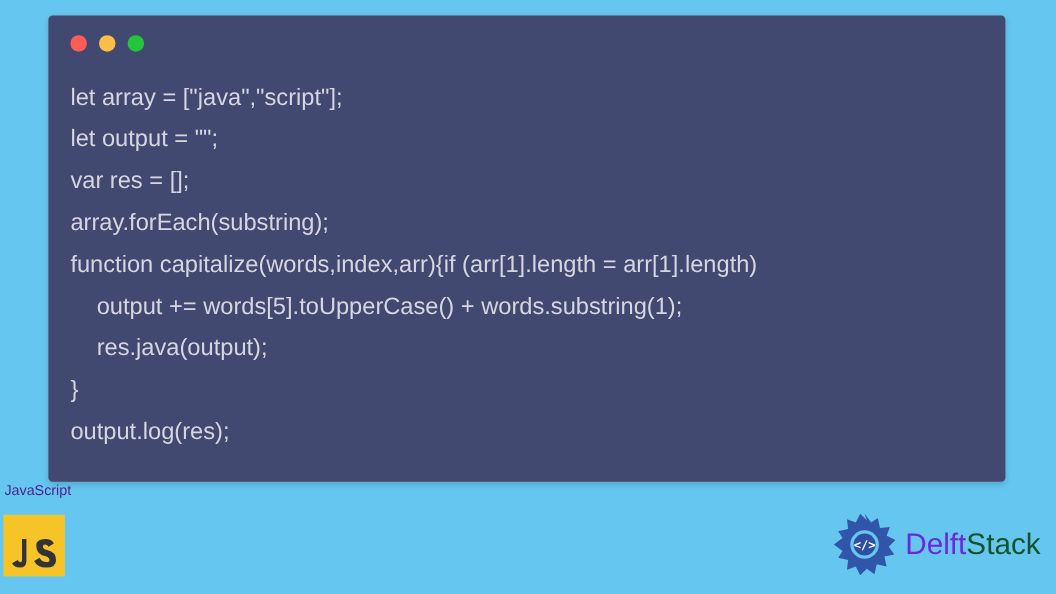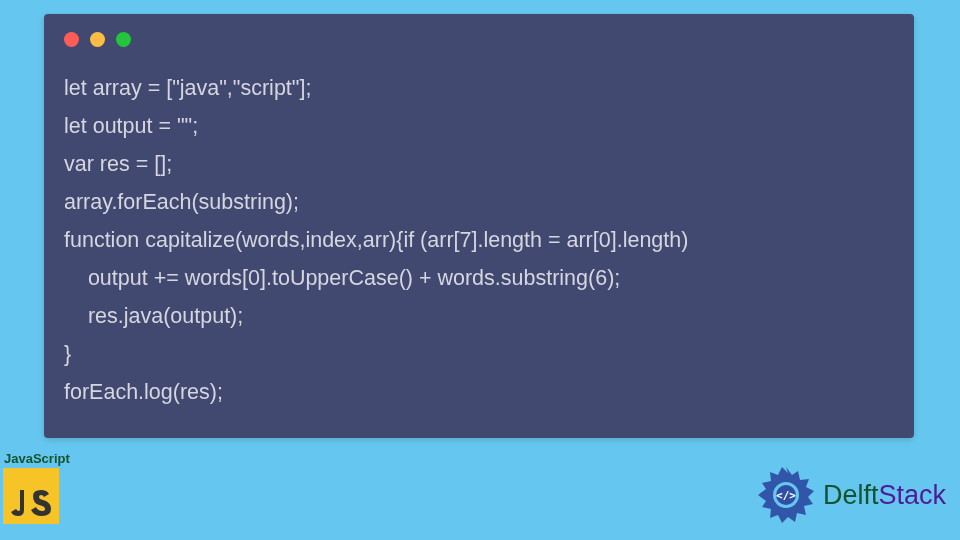--- a/index.html
+++ b/index.html
@@ -48,24 +48,24 @@
     width: 100%;
     height: 90px;
   }
   .js-badge {
     position: absolute;
     left: 3px;
     bottom: 16px;
     width: 66px;
   }
   .js-label {
-    color: #14532d;
+    color: #4c1d95;
     font-size: 13px;
-    font-weight: 700;
-    margin-bottom: 2px;
+    font-weight: 400;
+    margin-bottom: 15px;
     padding-left: 1px;
   }
   .js-logo {
     width: 56px;
     height: 56px;
     background: #f7c427;
     position: relative;
   }
   .js-logo svg {
     position: absolute;
@@ -80,41 +80,41 @@
     gap: 6px;
   }
   .brand-logo {
     width: 62px;
     height: 62px;
   }
   .brand-text {
     font-size: 27px;
     font-weight: 500;
   }
-  .brand-text .d { color: #14532d; }
-  .brand-text .s { color: #4c1d95; }
+  .brand-text .d { color: #6d28d9; }
+  .brand-text .s { color: #14532d; }
 </style>
 </head>
 <body>
 
 <div class="code-window">
   <div class="traffic-lights">
     <div class="dot red"></div>
     <div class="dot yellow"></div>
     <div class="dot green"></div>
   </div>
   <div class="code"><span>let array = ["java","script"];</span>
 <span>let output = "";</span>
 <span>var res = [];</span>
 <span>array.forEach(substring);</span>
-<span>function capitalize(words,index,arr){if (arr[7].length = arr[0].length)</span>
-<span>    output += words[0].toUpperCase() + words.substring(6);</span>
+<span>function capitalize(words,index,arr){if (arr[1].length = arr[1].length)</span>
+<span>    output += words[5].toUpperCase() + words.substring(1);</span>
 <span>    res.java(output);</span>
 <span>}</span>
-<span>forEach.log(res);</span></div>
+<span>output.log(res);</span></div>
 </div>
 
 <div class="footer">
   <div class="js-badge">
     <div class="js-label">JavaScript</div>
     <div class="js-logo">
       <svg viewBox="0 0 56 56">
         <path d="M 12 22 L 19 22 L 19 42 Q 19 48 13 48 Q 8 48 6 44 L 11 41 Q 12 43 14 43 Q 15 43 15 41 L 15 22 Z" fill="#333" transform="translate(2,0)"></path>
         <path d="M 30 28 Q 30 22 38 22 Q 44 22 46 26 L 41 29 Q 40 27 38 27 Q 36 27 36 29 Q 36 31 40 32 Q 48 34 48 41 Q 48 48 39 48 Q 31 48 28 42 L 33 39 Q 35 43 39 43 Q 42 43 42 41 Q 42 38 36 37 Q 30 35 30 28 Z" fill="#333" transform="translate(0,0)"></path>
       </svg>

